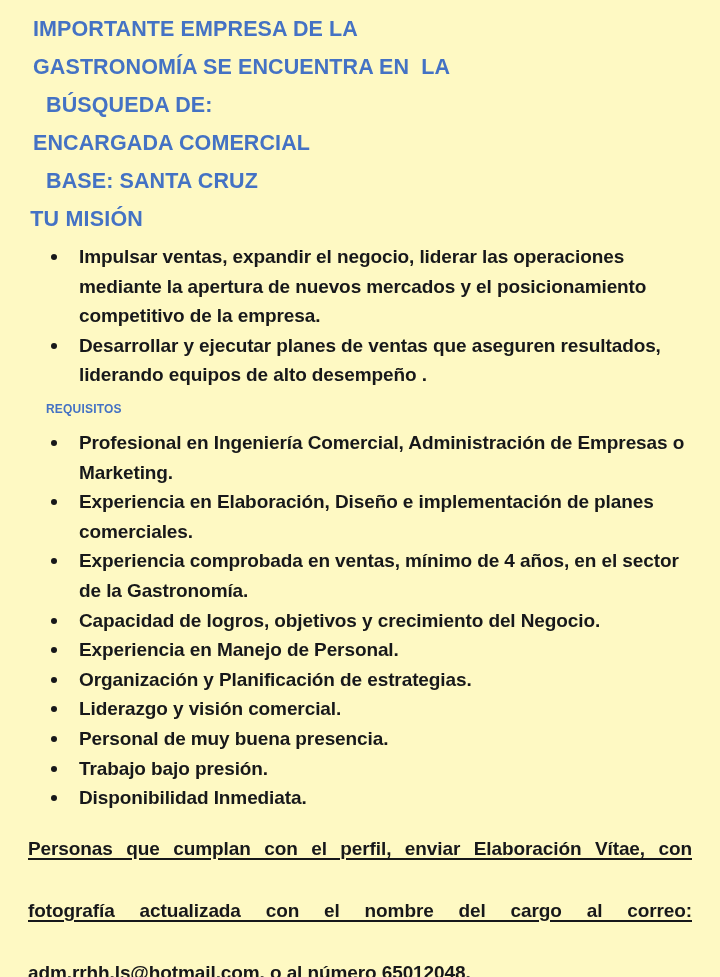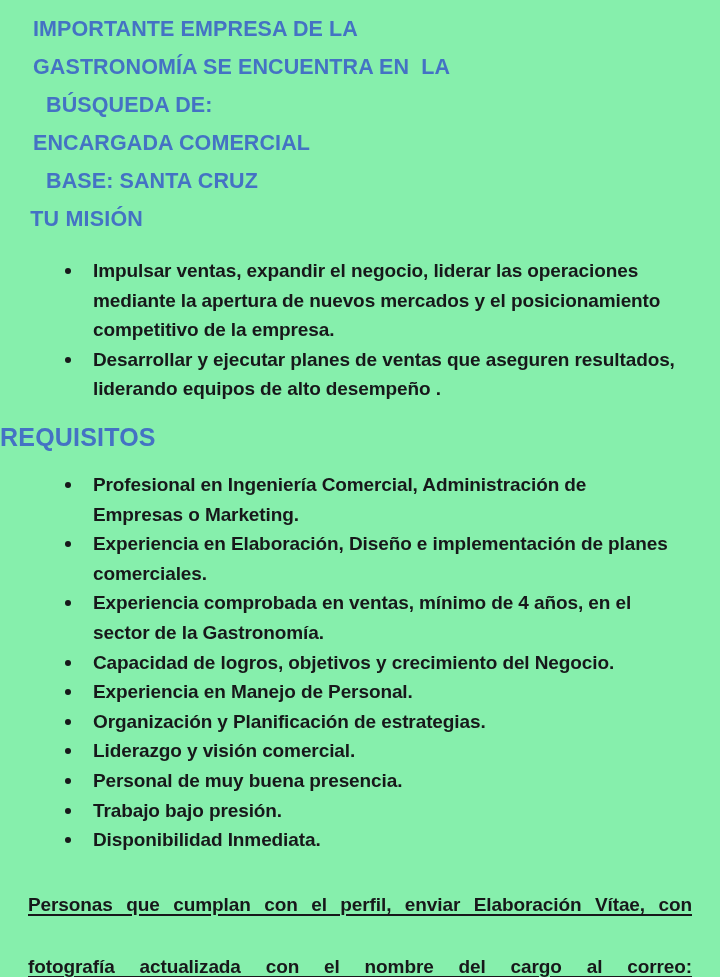--- a/index.html
+++ b/index.html
@@ -13,21 +13,21 @@
     height: 977px;
     overflow: hidden;
     font-family: "Liberation Sans", "DejaVu Sans", sans-serif;
     -webkit-font-smoothing: antialiased;
   }
 
   #poster {
     position: relative;
     width: 720px;
     height: 977px;
-    background: #86efac;
+    background: #fef9c3;
     box-sizing: border-box;
     padding: 0;
   }
 
   
   .headline-block {
     padding-top: 10px;
   }
   .headline {
     color: #4472c4;
@@ -42,36 +42,37 @@
     padding-left: 33px;
   }
   .headline.indented {
     padding-left: 40px;
   }
 
   
   .section-heading {
     color: #4472c4;
     font-weight: 700;
-    font-size: 25px;
+    font-size: 12px;
     line-height: 30px;
     letter-spacing: 0.2px;
     margin: 0;
+    padding-left: 46px;
     white-space: pre;
   }
   .section-heading.mission {
     font-size: 21.5px;
     line-height: 38px;
     padding-left: 24px;
   }
 
   
   ul.bullets {
     list-style: none;
-    margin: 18px;
+    margin: 4px;
     padding: 0;
   }
   ul.bullets li {
     position: relative;
     color: #17181a;
     font-weight: 700;
     font-size: 19px;
     line-height: 29.6px;
     padding-left: 75px;
     padding-right: 22px;

